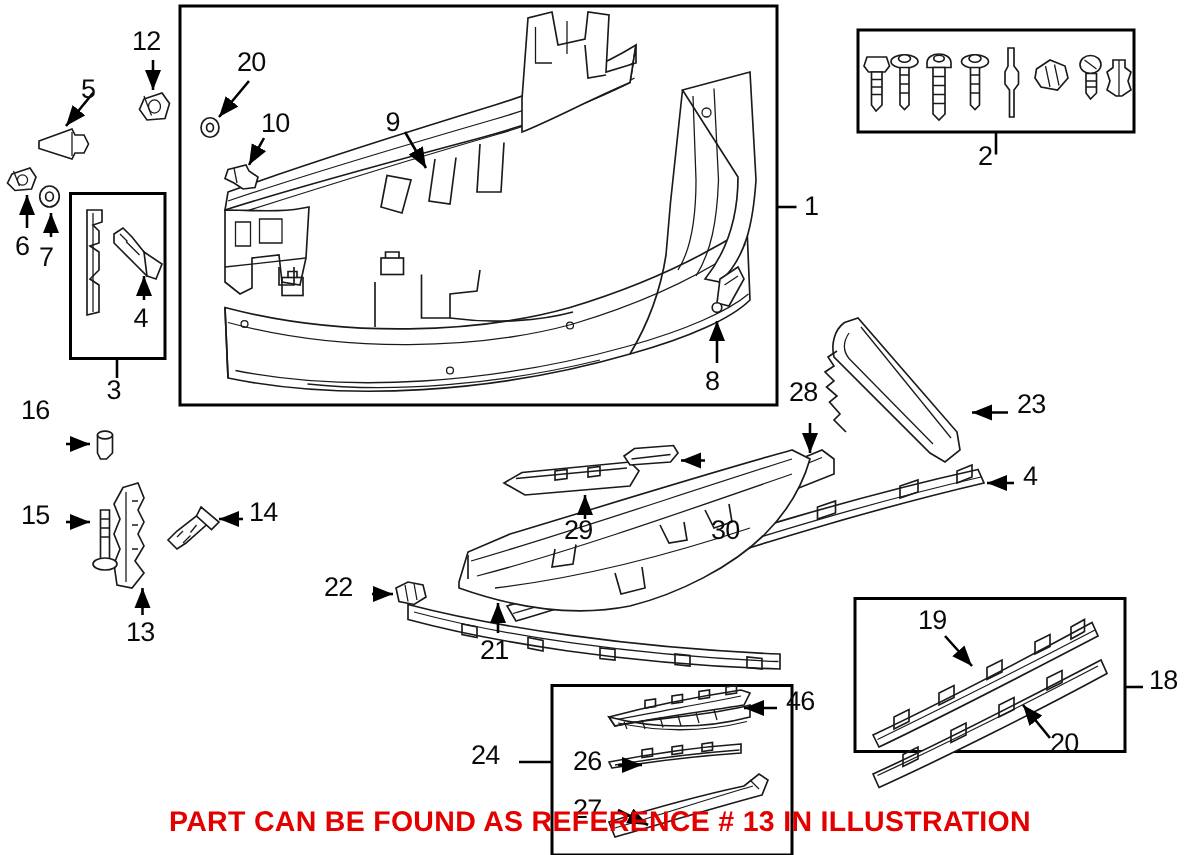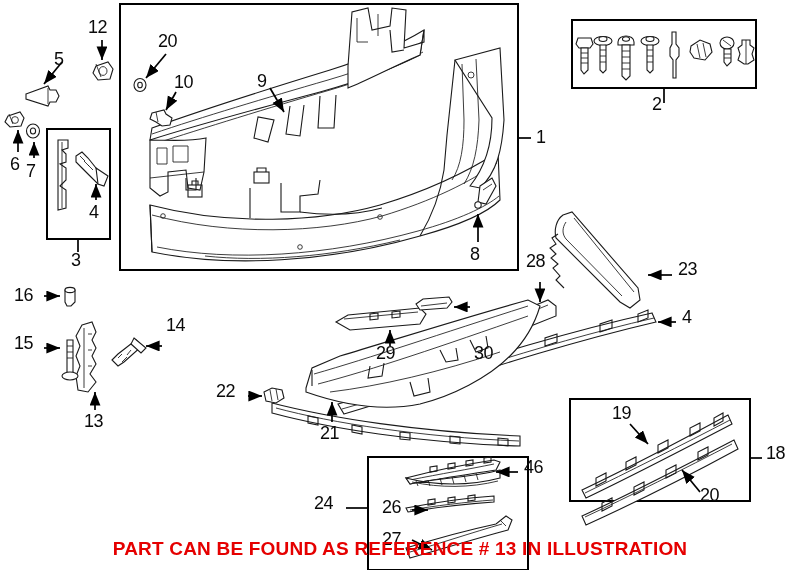--- a/index.html
+++ b/index.html
@@ -415,23 +415,23 @@
   <div class="callout" style="left:89px;  top:203px;">4</div>
   <div class="callout" style="left:54px;  top:50px;">5</div>
   <div class="callout" style="left:10px;  top:155px;">6</div>
   <div class="callout" style="left:26px;  top:162px;">7</div>
   <div class="callout" style="left:470px; top:245px;">8</div>
   <div class="callout" style="left:257px; top:72px;">9</div>
   <div class="callout" style="left:174px; top:73px;">10</div>
   <div class="callout" style="left:158px; top:32px;">20</div>
   <div class="callout" style="left:88px;  top:18px;">12</div>
   <div class="callout" style="left:84px;  top:412px;">13</div>
-  <div class="callout" style="left:166px; top:316px;">14</div>
+  <div class="callout" style="left:166px; top:332px;">14</div>
   <div class="callout" style="left:14px;  top:334px;">15</div>
-  <div class="callout" style="left:14px;  top:286px;">16</div>
+  <div class="callout" style="left:14px;  top:264px;">16</div>
   <div class="callout" style="left:682px; top:308px;">4</div>
   <div class="callout" style="left:766px; top:444px;">18</div>
   <div class="callout" style="left:612px; top:404px;">19</div>
   <div class="callout" style="left:700px; top:486px;">20</div>
   <div class="callout" style="left:320px; top:424px;">21</div>
   <div class="callout" style="left:216px; top:382px;text-align:center;">22</div>
   <div class="callout" style="left:678px; top:260px;">23</div>
   <div class="callout" style="left:314px; top:494px;">24</div>
   <div class="callout" style="left:524px; top:458px;">46</div>
   <div class="callout" style="left:382px; top:498px;">26</div>

